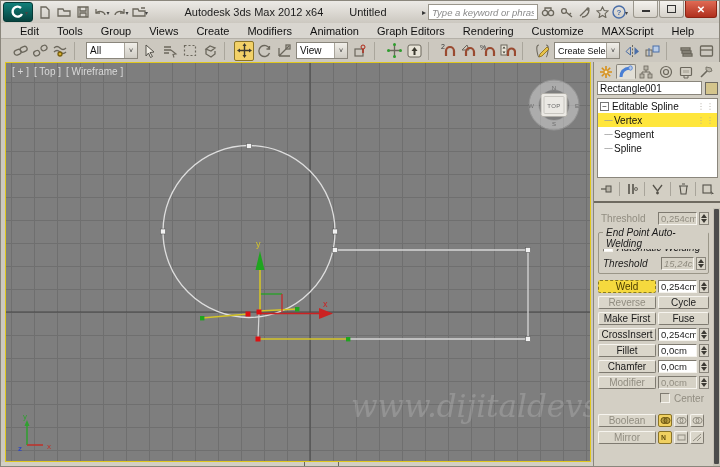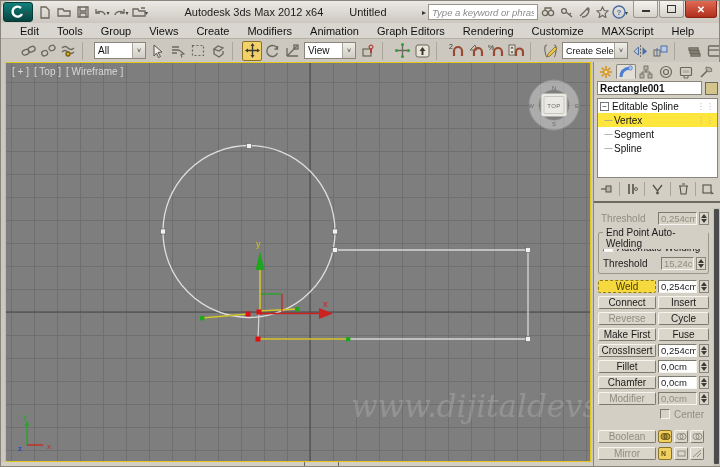--- a/index.html
+++ b/index.html
@@ -1,41 +1,41 @@
 <!DOCTYPE html>
 <html><head>
 <meta charset="utf-8">
 <style>
   *{margin:0;padding:0;box-sizing:border-box;font-family:"Liberation Sans",sans-serif;}
   html,body{width:720px;height:467px;overflow:hidden;background:#cdc9c0;font-size:11px;}
   .win{width:720px;height:467px;display:flex;flex-direction:column;border:1px solid #8a867c;}
 
   
-  .titlebar{height:22px;background:linear-gradient(#eceae6,#ccc8c0);display:flex;align-items:center;padding:0 2px;flex:none;border-radius:9px;}
+  .titlebar{height:22px;background:linear-gradient(#eceae6,#ccc8c0);display:flex;align-items:center;padding:0 2px;flex:none;}
   .appbtn{width:30px;height:20px;background:linear-gradient(#12807a,#07433f);border:1px solid #053a36;border-radius:3px;display:flex;align-items:center;justify-content:center;margin-right:3px;}
   .qat{display:flex;align-items:center;gap:1px;}
   .qbtn{width:18px;height:17px;display:flex;align-items:center;justify-content:center;border:1px solid transparent;border-radius:2px;}
   .qbtn svg{display:block}
   .ddarw{font-size:6px;color:#444;margin-left:-1px;}
   .tb-title{flex:1;display:flex;justify-content:center;gap:26px;color:#1c1c1c;font-size:11px;white-space:nowrap;}
   .infocenter{display:flex;align-items:center;gap:2px;margin-right:4px;}
   .ic-search{display:flex;align-items:center;background:#fff;border:1px solid #9a968c;height:16px;}
   .ic-search input{border:none;outline:none;width:108px;height:14px;font-size:9.5px;padding:0 3px;font-style:italic;color:#333;}
   .ic-search input::placeholder{color:#8a8a8a;font-style:italic;}
   .icbtn{width:16px;height:16px;display:flex;align-items:center;justify-content:center;}
   .winbtns{display:flex;align-items:flex-start;height:22px;}
   .wbtn{width:25px;height:17px;border:1px solid #9a968c;border-top:none;background:linear-gradient(#f4f2ee,#d6d2ca);display:flex;align-items:center;justify-content:center;font-size:10px;color:#333;border-radius:0 0 3px 3px;margin-left:1px;}
   .wbtn.close{width:32px;background:linear-gradient(#e06a54,#b0301e);color:#fff;border-color:#8c2414;font-weight:bold;}
 
   
   .menubar{height:16px;background:#d9d6d0;display:flex;align-items:center;padding-left:10px;gap:0;flex:none;border-bottom:1px solid #b4b0a8;}
   .menubar span{padding:12px 9px;color:#111;cursor:default;}
 
   
-  .toolbar{height:23px;background:#ccc8bf;display:flex;align-items:center;padding-left:17px;flex:none;overflow:hidden;white-space:nowrap;}
+  .toolbar{height:23px;background:#ccc8bf;display:flex;align-items:center;padding-left:9px;flex:none;overflow:hidden;white-space:nowrap;}
   .tbtn{width:20px;height:20px;flex:none;display:flex;align-items:center;justify-content:center;border:1px solid transparent;border-radius:2px;}
   .tbtn.active{background:#f2d168;border:1px solid #8a7428;}
   .tsep{width:7px;height:18px;flex:none;border-left:1px solid #aaa69c;margin:0 3px 0 4px;}
   .tdrop{height:17px;background:#fff;border:1px solid #8a867c;display:flex;align-items:center;font-size:10px;color:#111;flex:none;margin:0 2px;}
   .tdrop .val{padding:0 3px;overflow:hidden;white-space:nowrap;flex:1;}
   .tdrop .arw{width:13px;height:15px;background:linear-gradient(#f0eee8,#cfccc4);border-left:1px solid #a8a49a;display:flex;align-items:center;justify-content:center;font-size:7px;color:#333;}
   .ticon{stroke:#6b675c;fill:none;stroke-width:1.3px;}
 
   
   .main{flex:1;display:flex;min-height:0;}
@@ -45,21 +45,21 @@
   .watermark{position:absolute;left:345px;top:325px;font-family:"DejaVu Serif",serif;font-style:italic;font-size:31px;color:rgba(255,255,255,0.17);white-space:nowrap;z-index:2;}
   .vstrip{height:5px;background:#d3cfc4;position:relative;}
   .vstrip i{position:absolute;top:0;width:1px;height:4px;background:#6a665c;}
 
   
   .panel{width:128px;flex:none;background:#d3cfc4;display:flex;flex-direction:column;border-left:1px solid #8a867c;position:relative;}
   .ptabs{height:17px;display:flex;align-items:flex-end;padding:1px 2px 0;gap:0;flex:none;}
   .ptab{width:20px;height:15px;display:flex;align-items:center;justify-content:center;border:1px solid transparent;}
   .ptab.active{background:#e2dfd6;border:1px solid #8a867c;border-bottom-color:#e2dfd6;border-radius:2px 2px 0 0;}
   .namerow{height:18px;display:flex;align-items:center;padding:0 3px;gap:3px;flex:none;}
-  .nameinput{flex:1;height:14px;border:1px solid #8a867c;background:#fff;font-size:10px;padding:0 2px;color:#111;min-width:0;font-weight:bold;}
+  .nameinput{flex:1;height:14px;border:1px solid #8a867c;background:#fff;font-size:10px;padding:0 2px;color:#111;min-width:0;}
   .swatch{width:13px;height:13px;background:#d4c58c;border:1px solid #6e6a60;flex:none;}
   .modlist{height:17px;display:flex;align-items:center;padding:0 3px;flex:none;}
   .modlist .box{flex:1;height:15px;background:#e6e3da;border:1px solid #8a867c;display:flex;align-items:center;}
   .modlist .box .val{flex:1;font-size:10px;padding:0 3px;color:#111;}
   .modlist .box .arw{width:13px;height:13px;border-left:1px solid #a8a49a;background:linear-gradient(#f0eee8,#cfccc4);font-size:7px;display:flex;align-items:center;justify-content:center;color:#333;}
   .stack{height:80px;margin:1px 3px 0;background:#fff;border:1px solid #8a867c;font-size:10px;overflow:hidden;flex:none;}
   .srow{height:14px;display:flex;align-items:center;padding:0 2px;color:#111;position:relative;}
   .srow .exp{width:9px;height:9px;border:1px solid #777;background:#fff;font-size:8px;line-height:7px;text-align:center;margin-right:3px;flex:none;}
   .srow.child{padding-left:6px;}
   .srow.child .tree{color:#999;margin-right:2px;letter-spacing:-1px;font-size:9px;}
@@ -76,21 +76,21 @@
   .prow{display:flex;align-items:center;height:13px;margin-bottom:3px;gap:2px;}
   .pbtn{width:58px;height:13px;flex:none;background:#dad6ca;border:1px solid;border-color:#f6f4ee #7e7a70 #7e7a70 #f6f4ee;border-radius:2px;font-size:10px;line-height:11px;text-align:center;color:#1a1a1a;overflow:hidden;}
   .pbtn.dis{color:#918d81;}
   .pbtn.weld{background:#f5d93e;border:1px dashed #8a7a20;color:#4a3c00;}
   .pfield{flex:1;height:13px;background:#fff;border:1px solid;border-color:#7e7a70 #f6f4ee #f6f4ee #7e7a70;font-size:9.5px;line-height:11px;padding:0 2px;color:#222;overflow:hidden;}
   .pfield.dis{background:#d6d2c6;color:#918d81;}
   .pspin{width:10px;height:13px;flex:none;display:flex;flex-direction:column;border:1px solid #8a867c;background:#dad6ca;}
   .pspin i{flex:1;display:flex;align-items:center;justify-content:center;}
   .tri-up{width:0;height:0;border-left:3px solid transparent;border-right:3px solid transparent;border-bottom:4px solid #3c3a34;}
   .tri-dn{width:0;height:0;border-left:3px solid transparent;border-right:3px solid transparent;border-top:4px solid #3c3a34;}
-  .groupbox{position:relative;border:1px solid #9a9688;border-radius:2px;margin:7px 0 6px;padding:8px 2px 3px;}
+  .groupbox{position:relative;border:1px solid #9a9688;border-radius:2px;margin:7px 0 6px;padding:8px 2px 3px;font-style:italic;}
   .grouptitle{position:absolute;top:-6px;left:4px;background:#d3cfc4;padding:0 3px;font-size:10px;color:#1a1a1a;}
   .cbrow{display:flex;align-items:center;gap:4px;height:12px;margin:0 0 4px 2px;font-size:10px;color:#1a1a1a;}
   .cbox{width:10px;height:10px;background:#fff;border:1px solid;border-color:#7e7a70 #f6f4ee #f6f4ee #7e7a70;flex:none;}
   .lblrow{display:flex;align-items:center;gap:2px;height:13px;font-size:10px;color:#1a1a1a;}
   .lblrow .lab{width:58px;flex:none;padding-left:2px;}
   .minibtn{width:14px;height:13px;flex:none;background:#dad6ca;border:1px solid;border-color:#f6f4ee #7e7a70 #7e7a70 #f6f4ee;border-radius:2px;display:flex;align-items:center;justify-content:center;}
   .minibtn.on{background:#f0d060;border-color:#8a7428;}
   .centerrow{display:flex;align-items:center;gap:4px;height:12px;margin:0 0 9px 62px;font-size:10px;color:#918d81;}
 </style>
 </head>
@@ -619,24 +619,20 @@
           <div class="pspin">
               <i>
                 <span class="tri-up"></span>
               </i>
               <i>
                 <span class="tri-dn"></span>
               </i>
             </div>
         </div>
 
-        <div class="prow">
-          <button class="pbtn">Connect</button>
-          <button class="pbtn" style="width:auto;flex:1;">Insert</button>
-        </div>
 
         <div class="prow">
           <button class="pbtn dis">Reverse</button>
           <button class="pbtn" style="width:auto;flex:1;">Cycle</button>
         </div>
 
         <div class="prow">
           <button class="pbtn">Make First</button>
           <button class="pbtn" style="width:auto;flex:1;">Fuse</button>
         </div>

